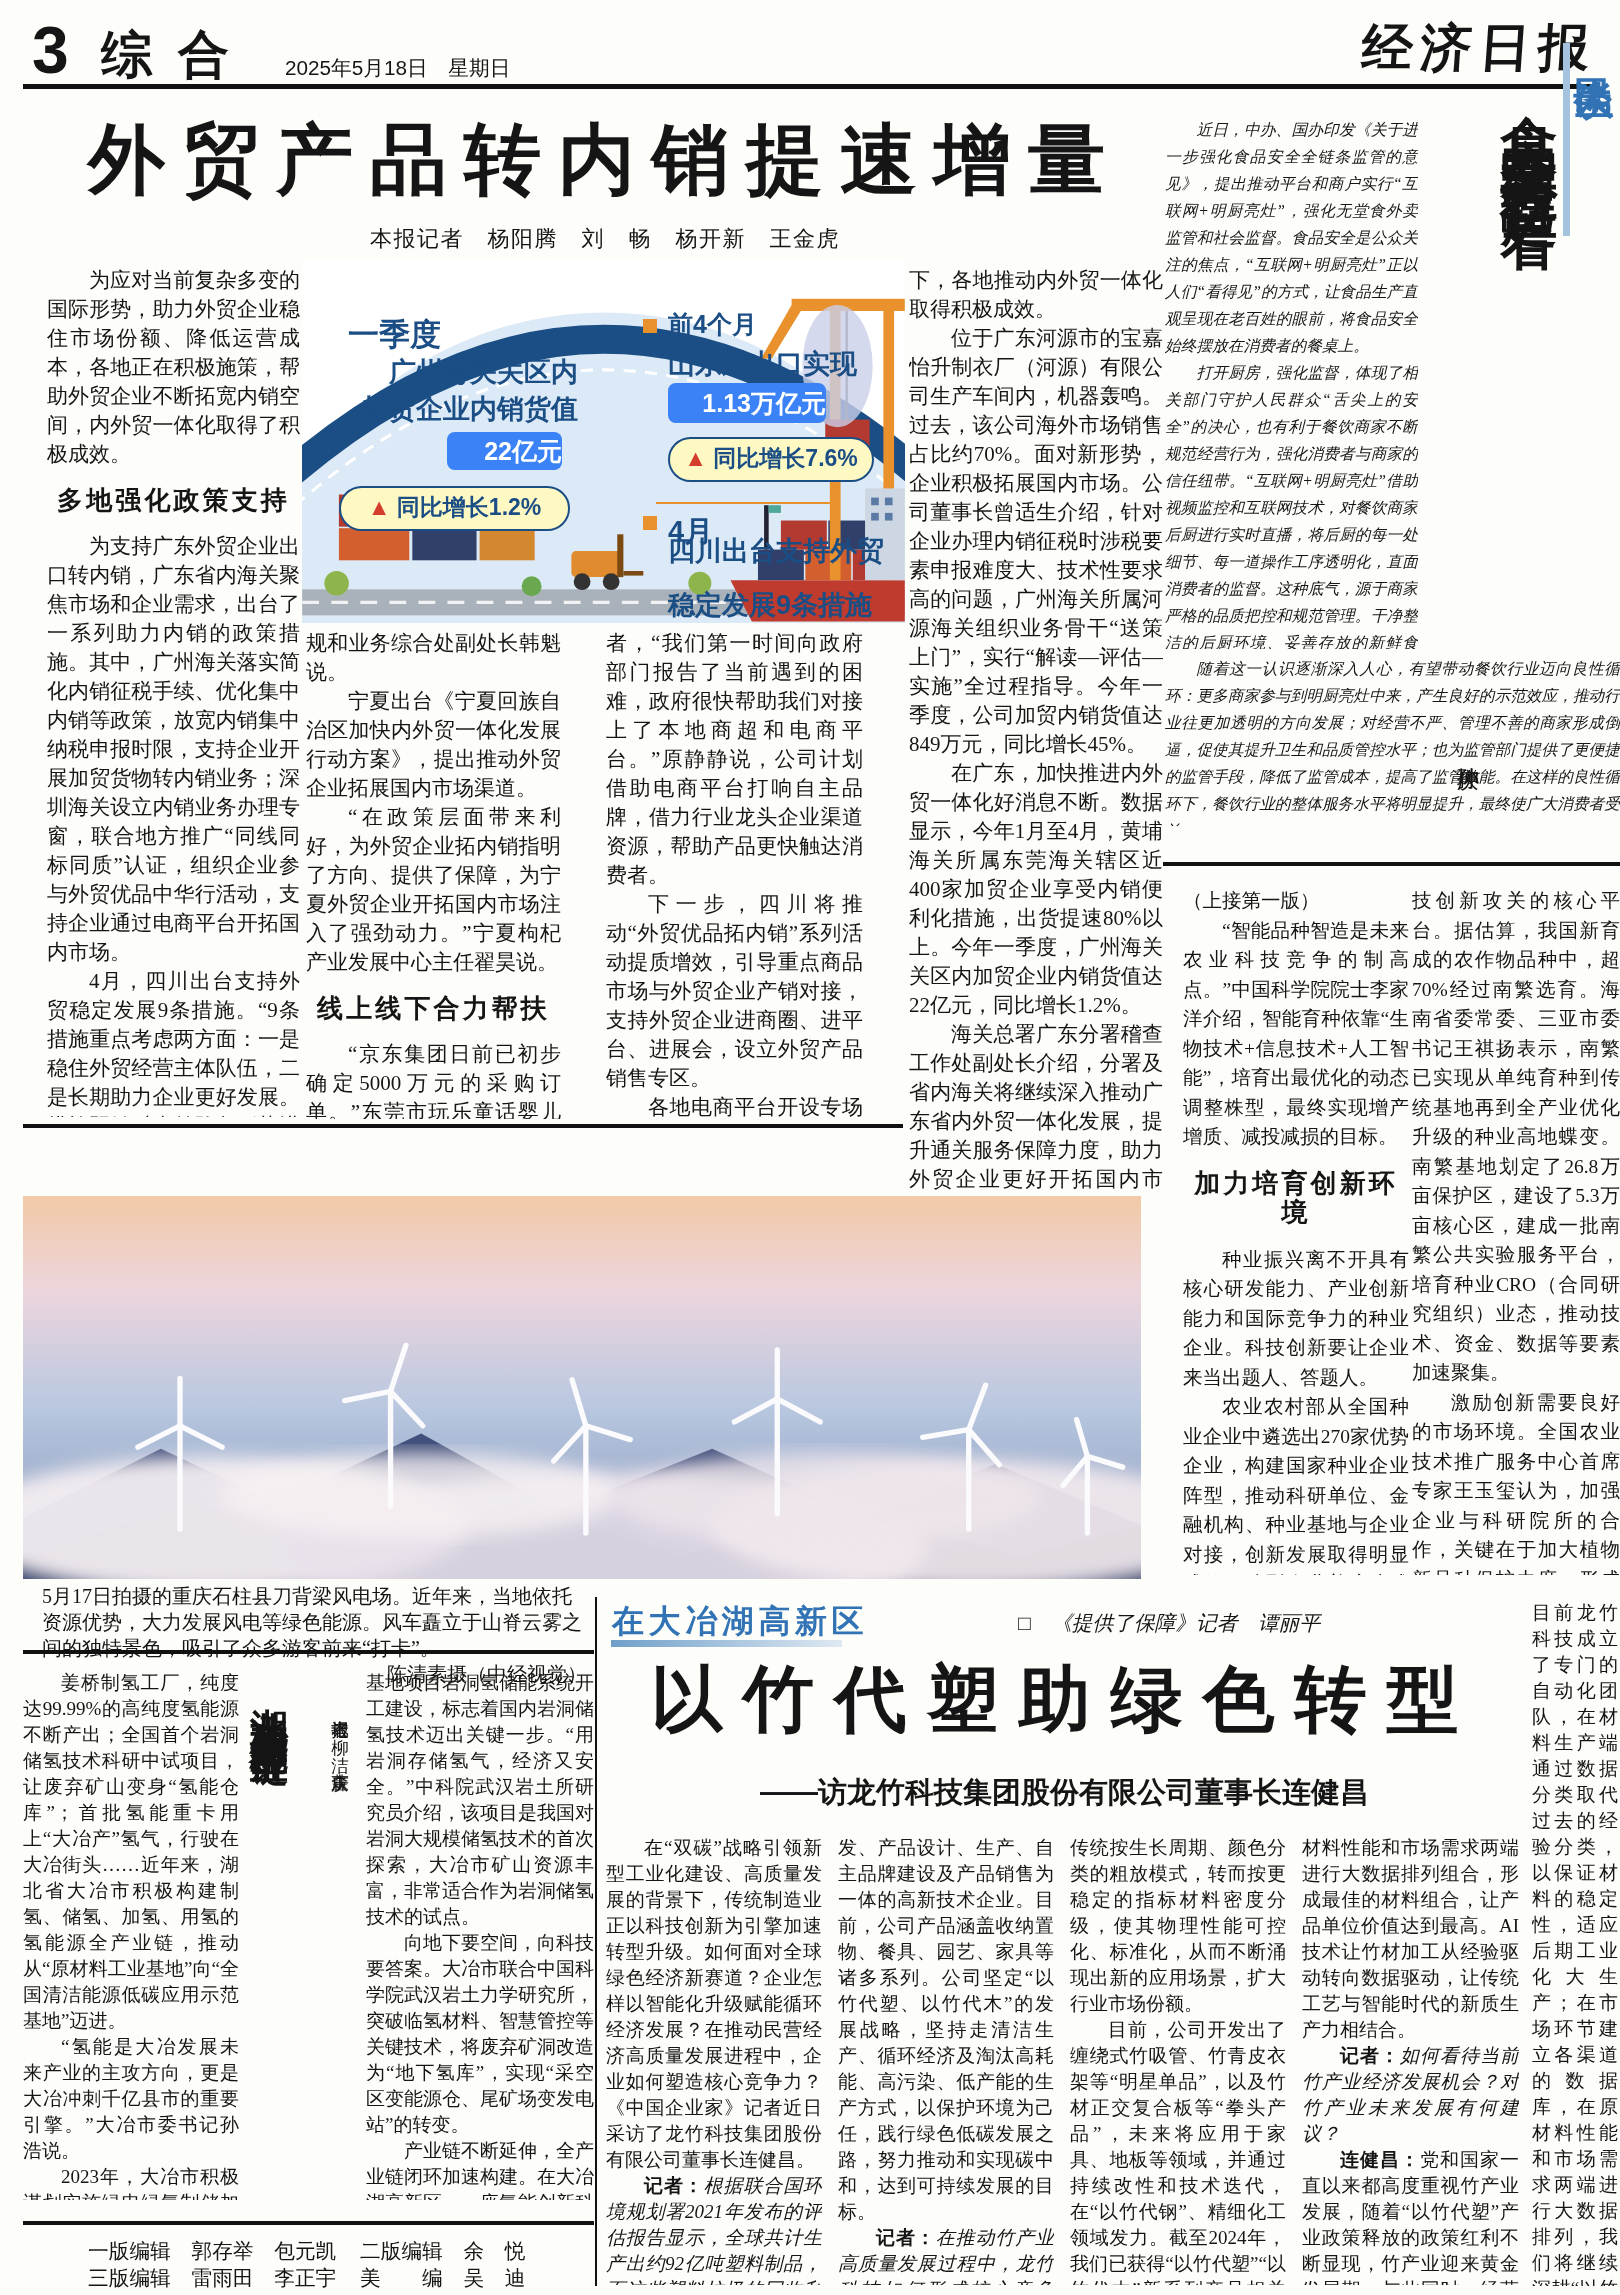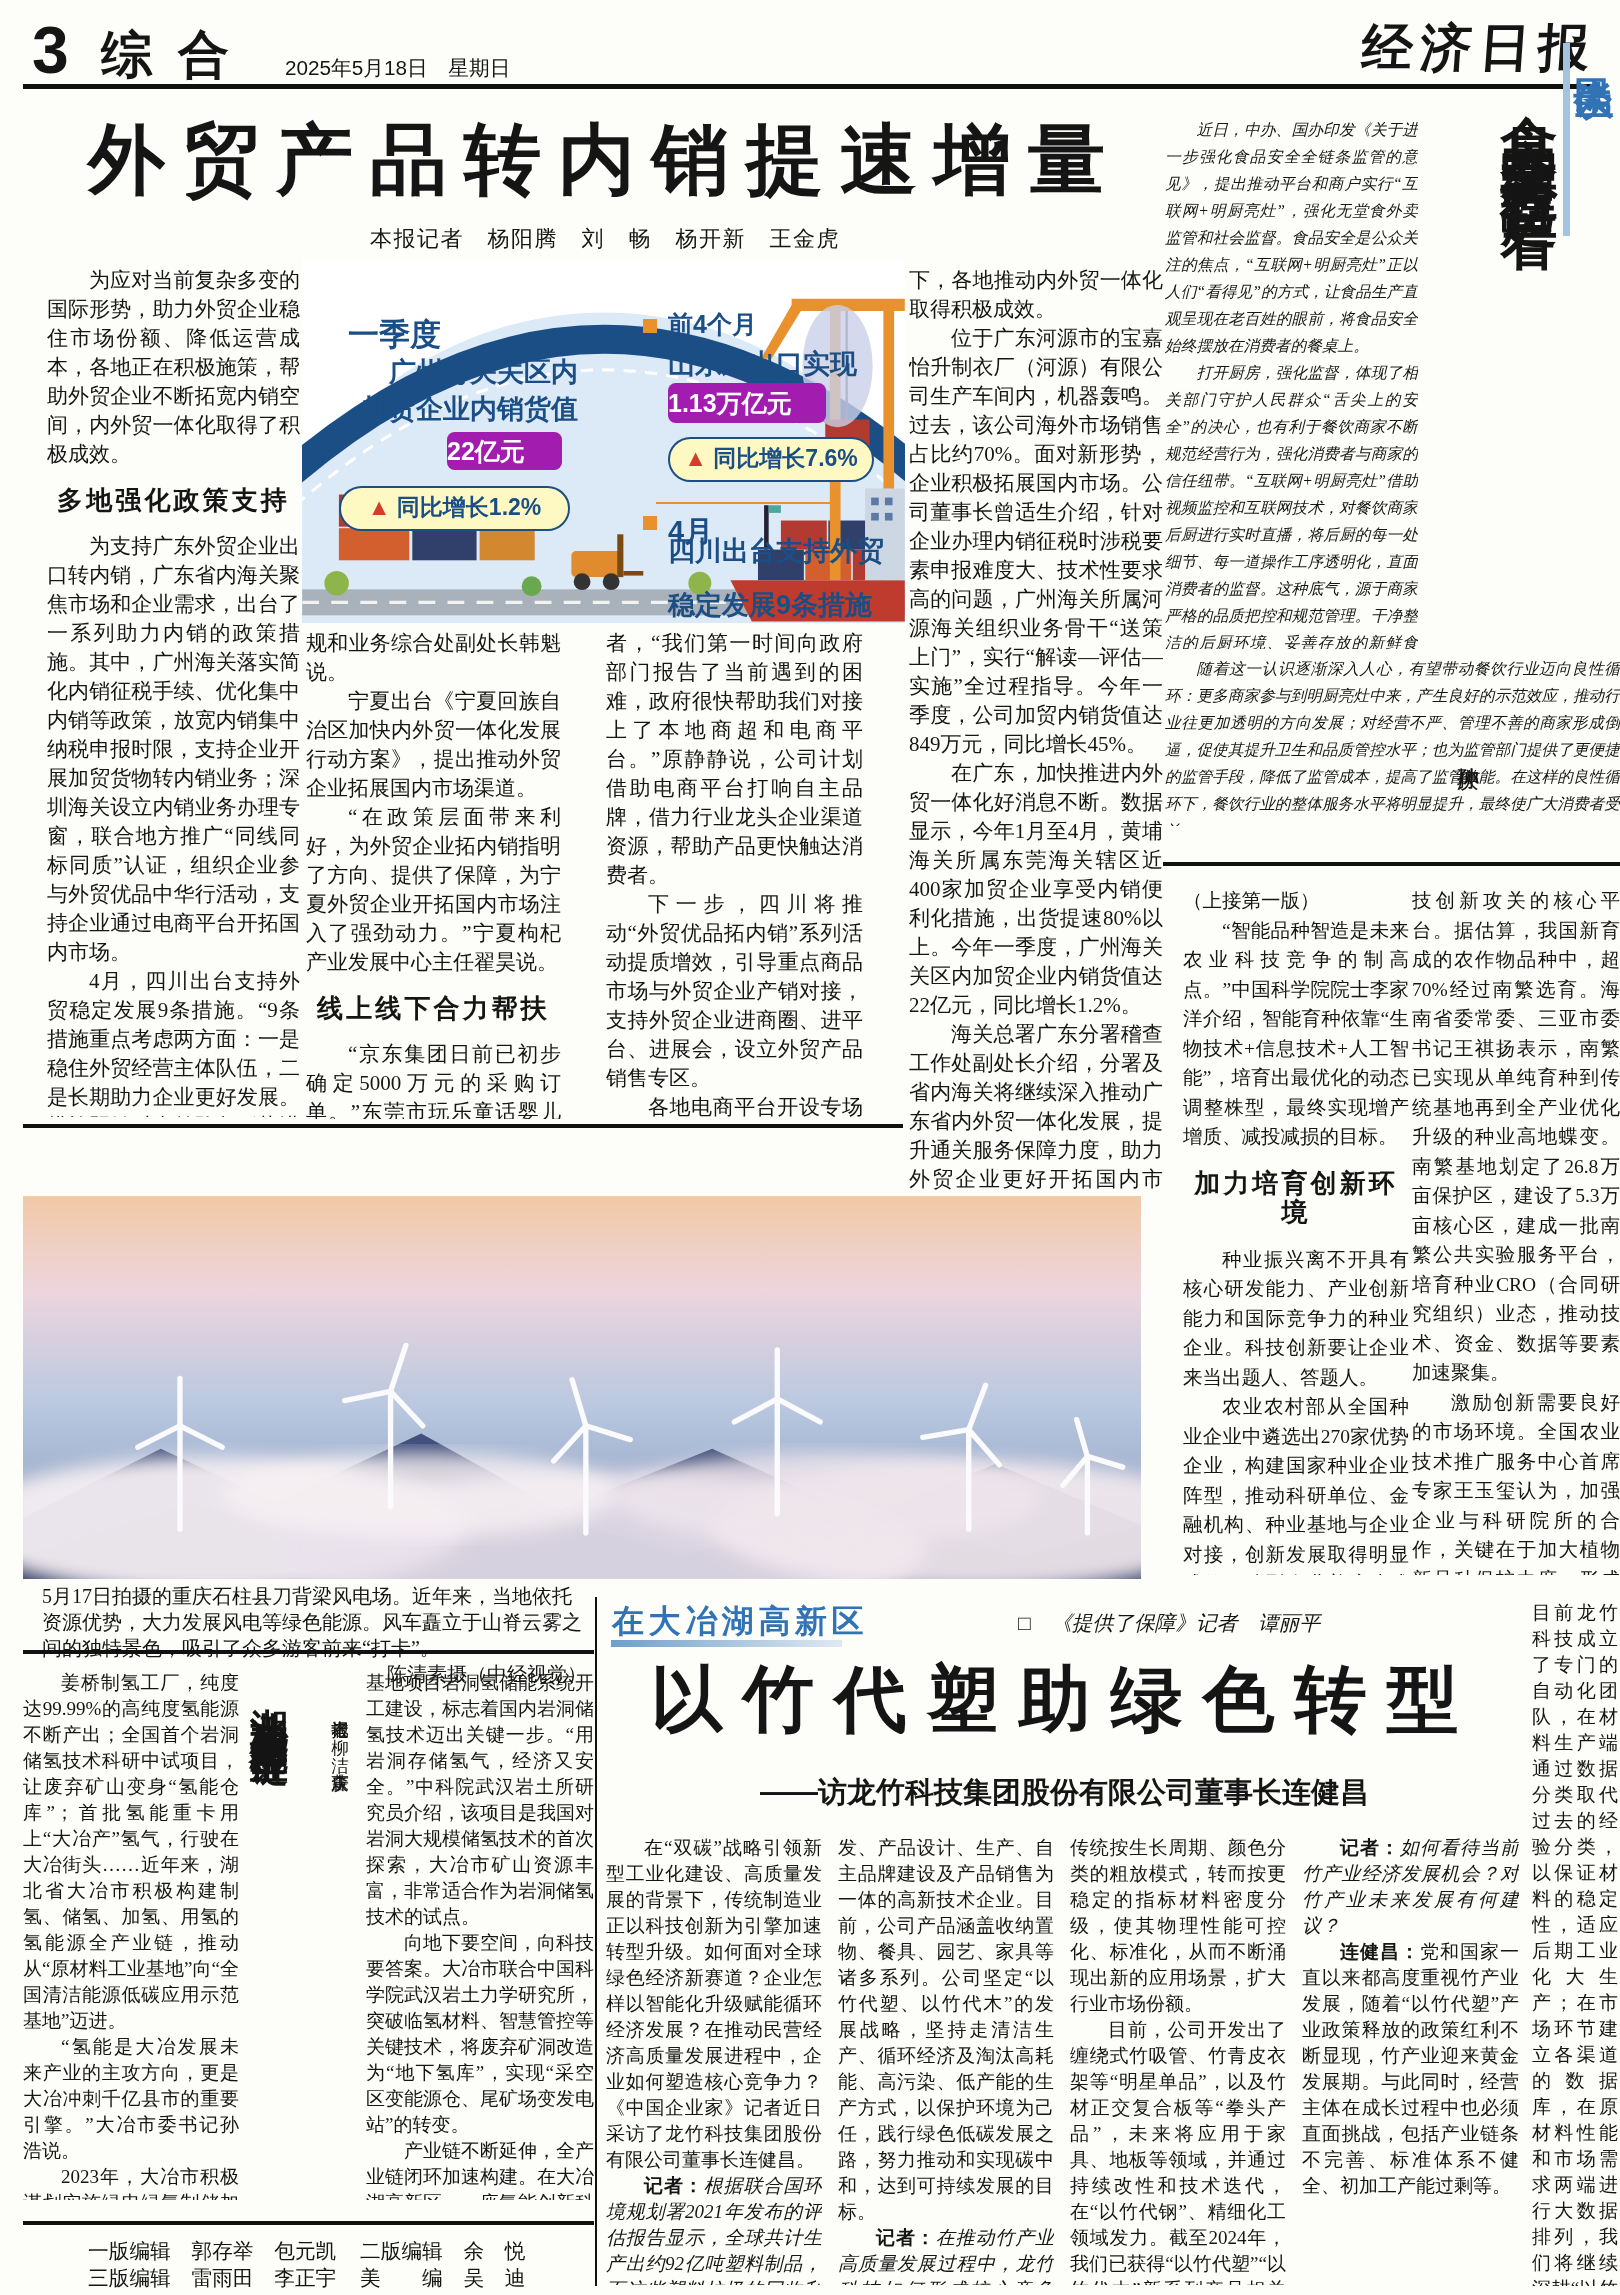--- a/index.html
+++ b/index.html
@@ -23,21 +23,21 @@
   .masthead{right:23px;top:13.8px;font-size:51px;font-weight:bold;transform:skewX(-4deg);letter-spacing:7.7px;}
   
   .lead-title{left:46px;top:109px;width:1118px;text-align:center;font-size:77px;font-weight:bold;letter-spacing:17px;}
   .lead-byline{left:46px;top:224px;width:1118px;text-align:center;font-size:22px;letter-spacing:1.5px;}
   .body-main{font-size:21px;line-height:29px;}
   .body-small{font-size:19px;line-height:26px;}
   .body-seed{font-size:19.5px;line-height:29.5px;}
   
   .info{left:302px;top:259px;width:603px;height:364px;background:#fff;}
   .info .t{position:absolute;font-family:"Liberation Sans","DejaVu Sans",sans-serif;font-weight:bold;color:#1b4e85;}
-  .badge{position:absolute;background:#a21caf;color:#fff;border-radius:7.7px;text-align:left;
+  .badge{position:absolute;background:#3b82f6;color:#fff;border-radius:7.7px;text-align:right;
          font-family:"Liberation Sans","DejaVu Sans",sans-serif;font-weight:bold;}
   .gbox{position:absolute;background:#fef9c3;border:2.3px solid #1b4e85;border-radius:23px;color:#1b4e85;
         font-family:"Liberation Sans","DejaVu Sans",sans-serif;font-weight:bold;text-align:center;}
   .gbox .up{color:#d43c2c;}
   .obullet{position:absolute;width:13.8px;height:13.8px;background:#e8912d;}
   
   .ms-body{font-size:15.7px;line-height:27px;font-style:italic;}
   .ms-badge{color:#3173b4;font-weight:bold;font-size:40px;line-height:1.08;}
   .ms-title{font-size:57px;font-weight:bold;letter-spacing:10.7px;}
   
@@ -289,20 +289,21 @@
     </div>
   <div class="col body-small" style="left:838px;top:1835px;width:216px;height:450px;">
       <p class="pc">发、产品设计、生产、自主品牌建设及产品销售为一体的高新技术企业。目前，公司产品涵盖收纳置物、餐具、园艺、家具等诸多系列。公司坚定“以竹代塑、以竹代木”的发展战略，坚持走清洁生产、循环经济及淘汰高耗能、高污染、低产能的生产方式，以保护环境为己任，践行绿色低碳发展之路，努力推动和实现碳中和，达到可持续发展的目标。</p>
       <p class="q"><b>记者：</b>在推动竹产业高质量发展过程中，龙竹科技如何形成核心竞争力？</p>
     </div>
   <div class="col body-small" style="left:1070px;top:1835px;width:216px;height:450px;">
       <p class="pc">传统按生长周期、颜色分类的粗放模式，转而按更稳定的指标材料密度分级，使其物理性能可控化、标准化，从而不断涌现出新的应用场景，扩大行业市场份额。</p>
       <p>目前，公司开发出了缠绕式竹吸管、竹青皮衣架等“明星单品”，以及竹材正交复合板等“拳头产品”，未来将应用于家具、地板等领域，并通过持续改性和技术迭代，在“以竹代钢”、精细化工领域发力。截至2024年，我们已获得“以竹代塑”“以竹代木”新系列产品相关专利92项。</p>
     </div>
   <div class="col body-small" style="left:1302px;top:1835px;width:217px;height:450px;">
+      <p class="pc">材料性能和市场需求两端进行大数据排列组合，形成最佳的材料组合，让产品单位价值达到最高。AI技术让竹材加工从经验驱动转向数据驱动，让传统工艺与智能时代的新质生产力相结合。</p>
       <p class="q"><b>记者：</b>如何看待当前竹产业经济发展机会？对竹产业未来发展有何建议？</p>
       <p><b>连健昌：</b>党和国家一直以来都高度重视竹产业发展，随着“以竹代塑”产业政策释放的政策红利不断显现，竹产业迎来黄金发展期。与此同时，经营主体在成长过程中也必须直面挑战，包括产业链条不完善、标准体系不健全、初加工产能过剩等。</p>
     </div>
   <div class="col body-small" style="left:1532px;top:1600px;width:86px;height:686px;">
       <p class="pc">目前龙竹科技成立了专门的自动化团队，在材料生产端通过数据分类取代过去的经验分类，以保证材料的稳定性，适应后期工业化大生产；在市场环节建立各渠道的数据库，在原材料性能和市场需求两端进行大数据排列，我们将继续深耕“以竹代塑”，让竹制品走进千家万户，以科技创新推动绿色转型，为实现“双碳”目标贡献竹的力量。</p>
     </div>
 
 </div>
 
 

